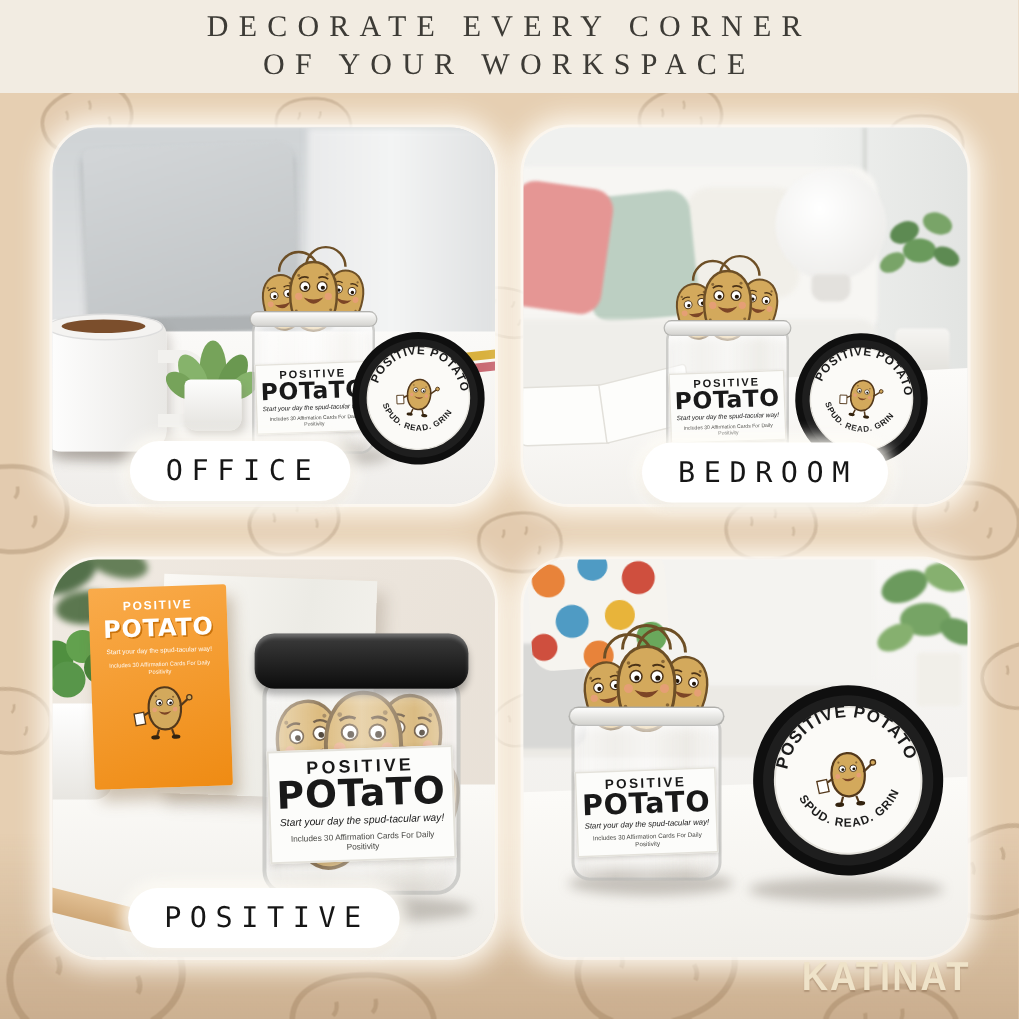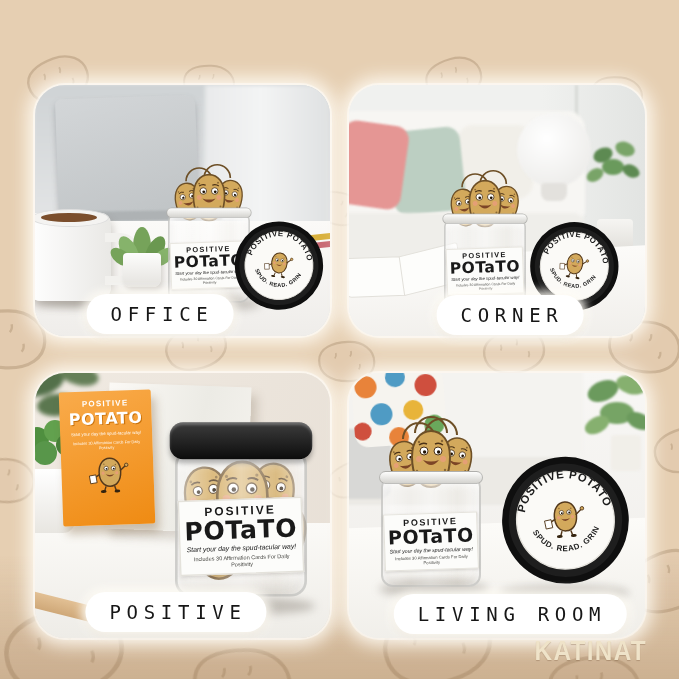--- a/index.html
+++ b/index.html
@@ -120,20 +120,24 @@
   .pill.living {left:510px;top:594px;}
   .brand-logo{position:absolute;right:32px;top:636px;z-index:5;font-weight:700;font-size:27px;
               letter-spacing:1.5px;color:#efe3c9;transform:scaleX(.9);transform-origin:right;
               text-shadow:0 1px 1px rgba(120,90,60,.35);}
 </style>
 </head>
 <body>
 
 <div class="canvas">
 
+  <div class="header">
+    <div class="title-line">DECORATE EVERY CORNER</div>
+    <div class="title-line">OF YOUR WORKSPACE</div>
+  </div>
 
   <svg class="doodle-layer" width="679" height="617" viewBox="0 0 679 617">
     <defs>
       <g id="spud-doodle">
         <path d="M55,6 C82,2 104,16 106,38 C108,58 92,74 62,77 C30,80 8,68 6,44 C4,22 26,10 55,6 Z" fill="rgba(188,160,128,0.12)" stroke="#af9375" stroke-width="4"></path>
         <path d="M35,28 q2,6 -1,10 M62,22 q2,6 -1,10 M80,44 q2,6 -1,10" stroke="#af9375" stroke-width="3" fill="none"></path>
       </g>
       <g id="spud-card">
         <path d="M22,2 C33,2 41,12 41,28 C41,46 34,58 22,58 C10,58 3,46 3,28 C3,12 11,2 22,2 Z" fill="#d3a95c" stroke="#6d4f26" stroke-width="2"></path>
         <circle cx="10" cy="13" r="1.2" fill="#8a6836"></circle>
@@ -446,18 +450,17 @@
           <textPath href="#lidArcBottom" startOffset="50%" text-anchor="middle">SPUD. READ. GRIN</textPath>
         </text>
         <g transform="translate(39,34) scale(.56)">
             <use href="#spud-mascot"></use>
           </g>
       </svg>
     </div>
   </div>
 
   <div class="pill office">OFFICE</div>
-  <div class="pill bedroom">CORNER</div>
+  <div class="pill bedroom">BEDROOM</div>
   <div class="pill kitchen">POSITIVE</div>
-  <div class="pill living">LIVING ROOM</div>
 
   <div class="brand-logo">KATINAT</div>
 </div>
 
 </body></html>

